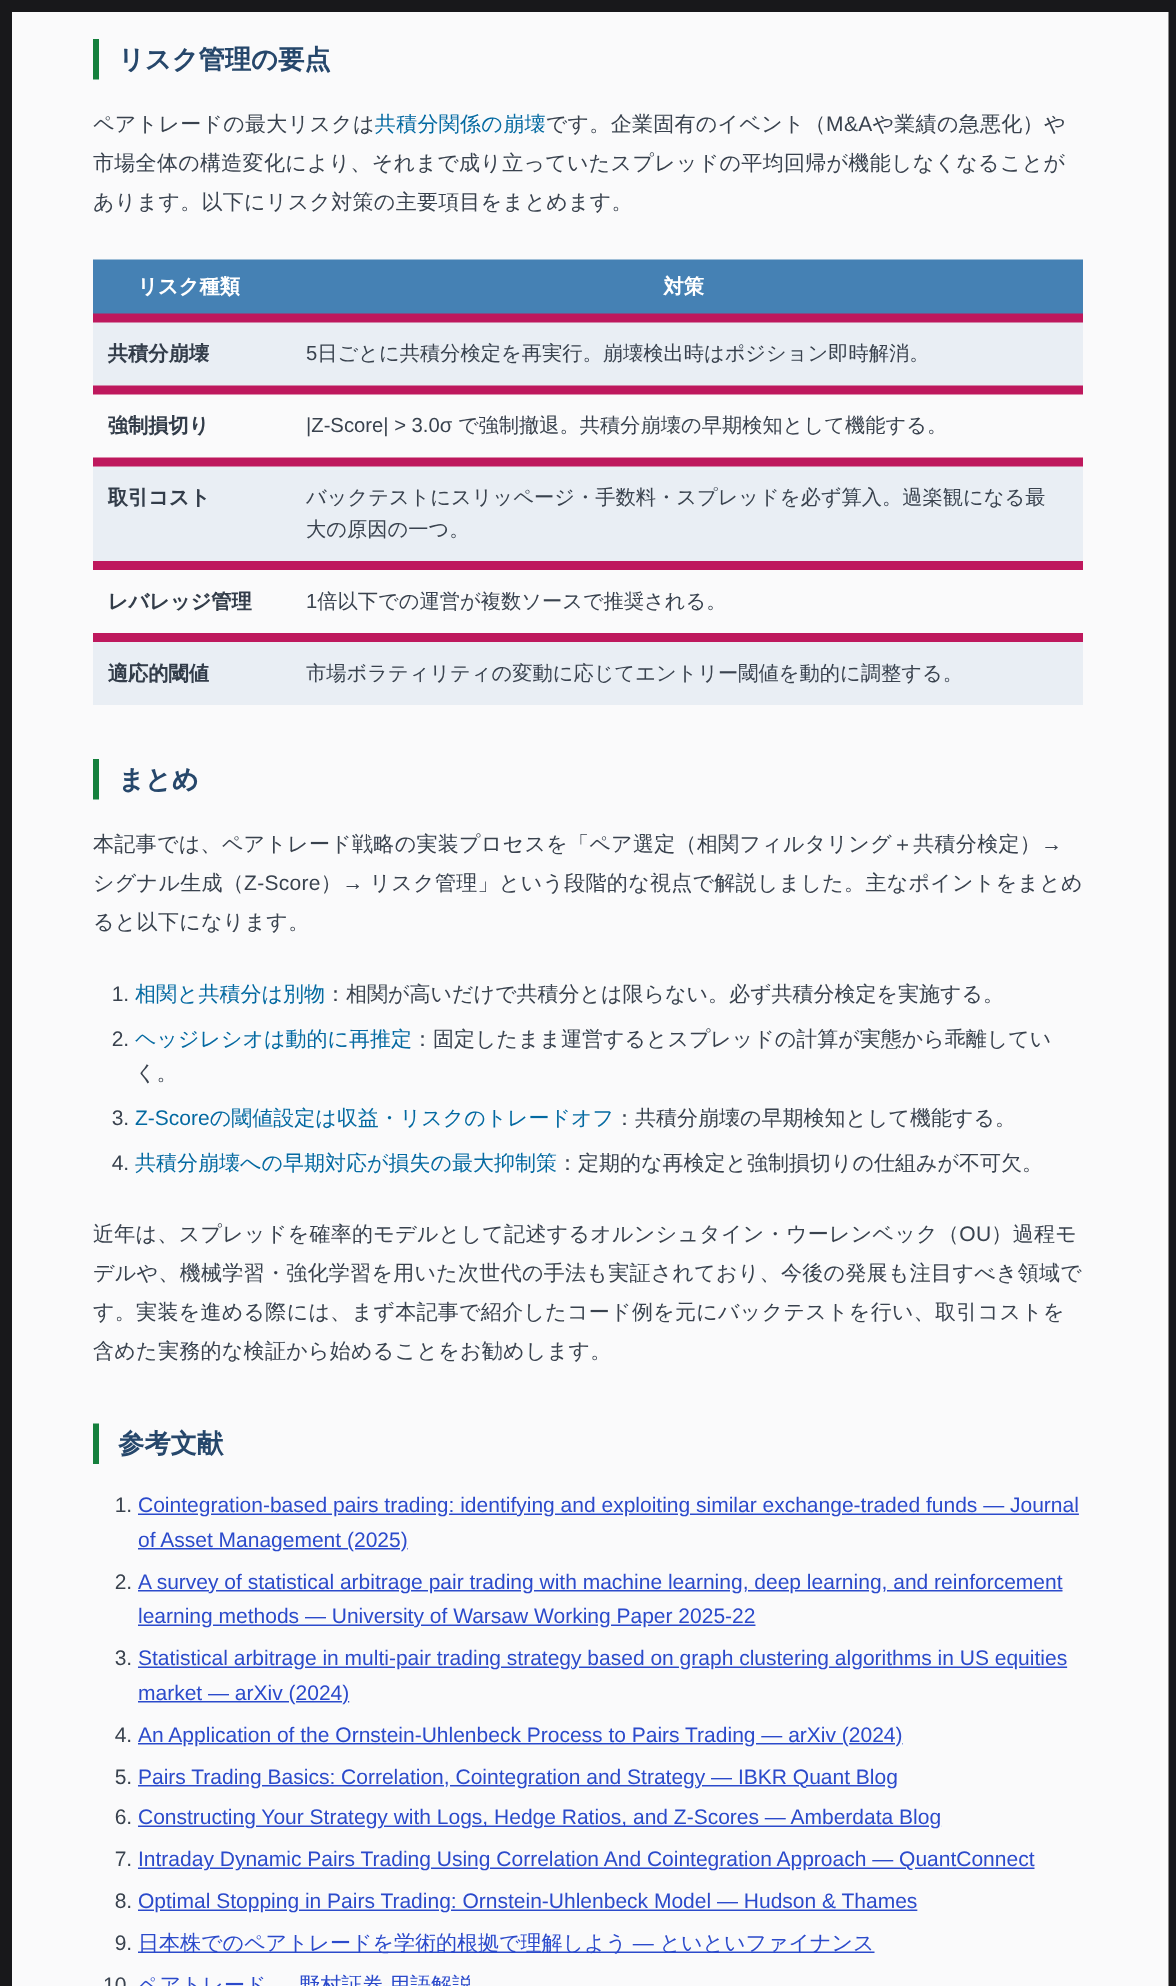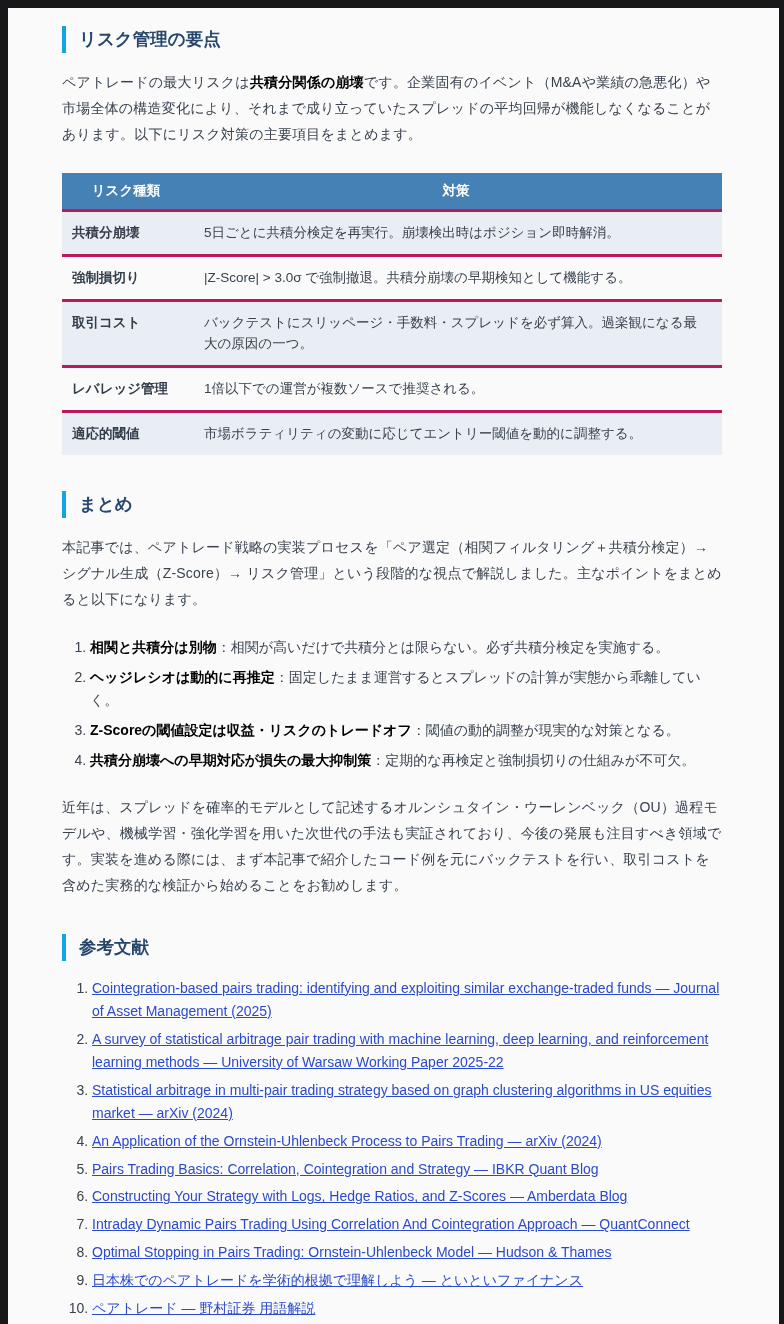--- a/index.html
+++ b/index.html
@@ -13,51 +13,51 @@
     background: #fafafb;
     min-height: 1316px;
     box-sizing: border-box;
     padding: 18px 57px 40px 54px;
     color: #39424e;
     font-size: 14px;
   }
   h2.sec-h {
     margin: 0 0 16px 0;
     padding: 2px 0 2px 13px;
-    border-left: 4px solid #0ea5e9;
+    border-left: 4px solid #15803d;
     color: #26476b;
     font-size: 17.5px;
     font-weight: bold;
     line-height: 1.3;
   }
   .sec-gap { margin-top: 36px; }
   p.body-p {
     margin: 0 0 24px 0;
     line-height: 1.86;
     letter-spacing: 0.2px;
   }
-  strong.inline-b { color: #000000; font-weight: bold; }
+  strong.inline-b { color: #0369a1; font-weight: normal; }
 
   table.risk-table {
     width: 100%;
     border-collapse: collapse;
     margin: 26px 0 36px 0;
     font-size: 13.5px;
   }
   table.risk-table th {
     background: #4581b4;
     color: #ffffff;
     text-align: center;
     font-weight: bold;
     padding: 9px 14px 9px 10px;
   }
   table.risk-table th.col-type { width: 108px; }
   table.risk-table td {
     padding: 11px 14px 11px 10px;
-    border-top: 3px solid #be185d;
+    border-top: 6px solid #be185d;
     line-height: 1.5;
     vertical-align: top;
   }
   table.risk-table tr.shaded td { background: #e9eef4; }
   table.risk-table td.cell-type { font-weight: bold; color: #333d4a; white-space: nowrap; }
 
   ol.points {
     margin: 0 0 22px 0;
     padding-left: 28px;
   }
@@ -117,21 +117,21 @@
       </tbody>
     </table>
   </section>
 
   <section>
     <h2 class="sec-h">まとめ</h2>
     <p class="body-p">本記事では、ペアトレード戦略の実装プロセスを「ペア選定（相関フィルタリング＋共積分検定）→ シグナル生成（Z-Score）→ リスク管理」という段階的な視点で解説しました。主なポイントをまとめると以下になります。</p>
     <ol class="points">
       <li><strong class="inline-b">相関と共積分は別物</strong><span>：相関が高いだけで共積分とは限らない。必ず共積分検定を実施する。</span></li>
       <li><strong class="inline-b">ヘッジレシオは動的に再推定</strong><span>：固定したまま運営するとスプレッドの計算が実態から乖離していく。</span></li>
-      <li><strong class="inline-b">Z-Scoreの閾値設定は収益・リスクのトレードオフ</strong><span>：閾値の動的調整が現実的な対策となる。</span></li>
+      <li><strong class="inline-b">Z-Scoreの閾値設定は収益・リスクのトレードオフ</strong><span>：共積分崩壊の早期検知として機能する。</span></li>
       <li><strong class="inline-b">共積分崩壊への早期対応が損失の最大抑制策</strong><span>：定期的な再検定と強制損切りの仕組みが不可欠。</span></li>
     </ol>
     <p class="body-p">近年は、スプレッドを確率的モデルとして記述するオルンシュタイン・ウーレンベック（OU）過程モデルや、機械学習・強化学習を用いた次世代の手法も実証されており、今後の発展も注目すべき領域です。実装を進める際には、まず本記事で紹介したコード例を元にバックテストを行い、取引コストを含めた実務的な検証から始めることをお勧めします。</p>
   </section>
 
   <section class="sec-gap">
     <h2 class="sec-h">参考文献</h2>
     <ol class="refs">
       <li><a href="#" class="ref-link">Cointegration-based pairs trading: identifying and exploiting similar exchange-traded funds — Journal of Asset Management (2025)</a></li>
       <li><a href="#" class="ref-link">A survey of statistical arbitrage pair trading with machine learning, deep learning, and reinforcement learning methods — University of Warsaw Working Paper 2025-22</a></li>

